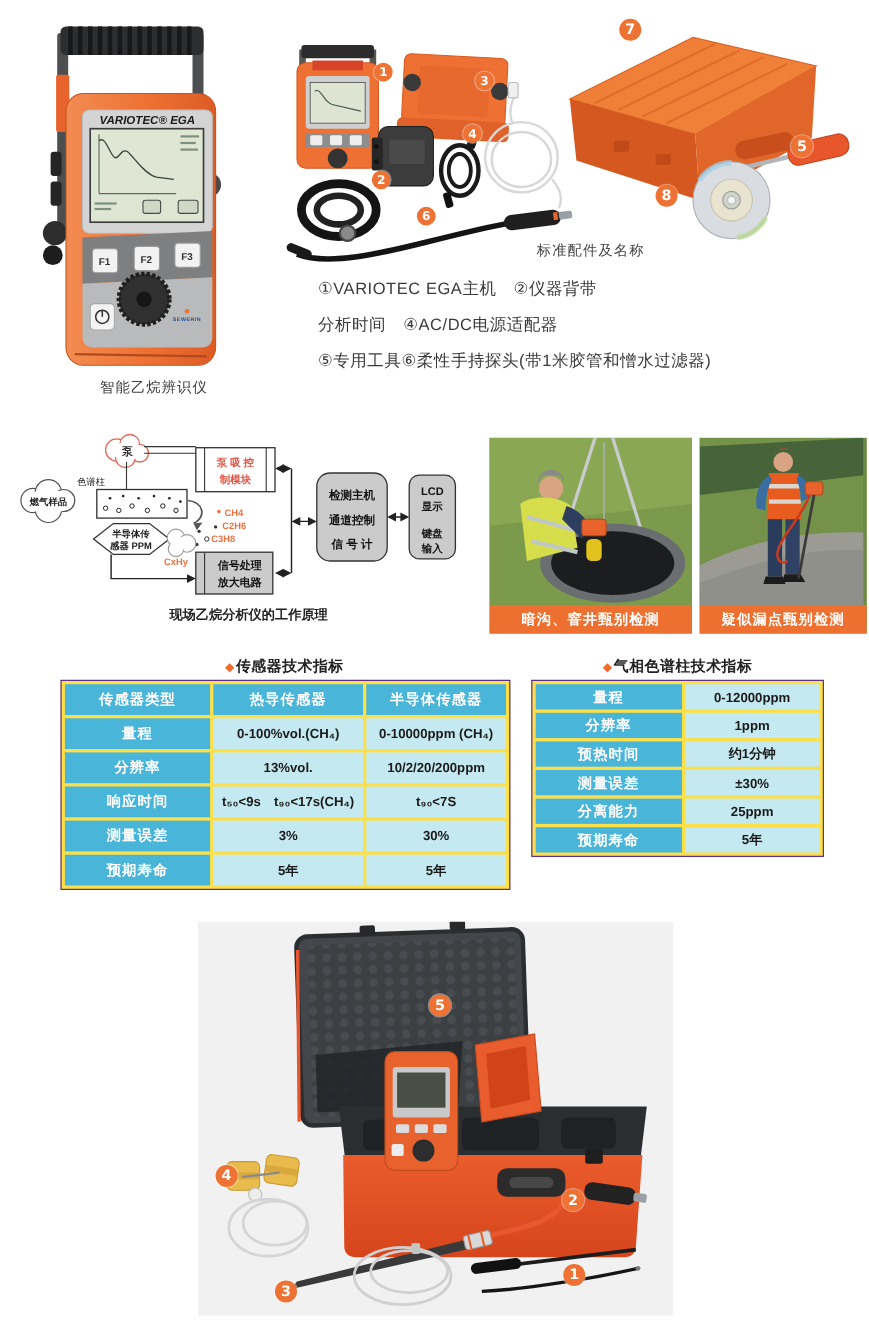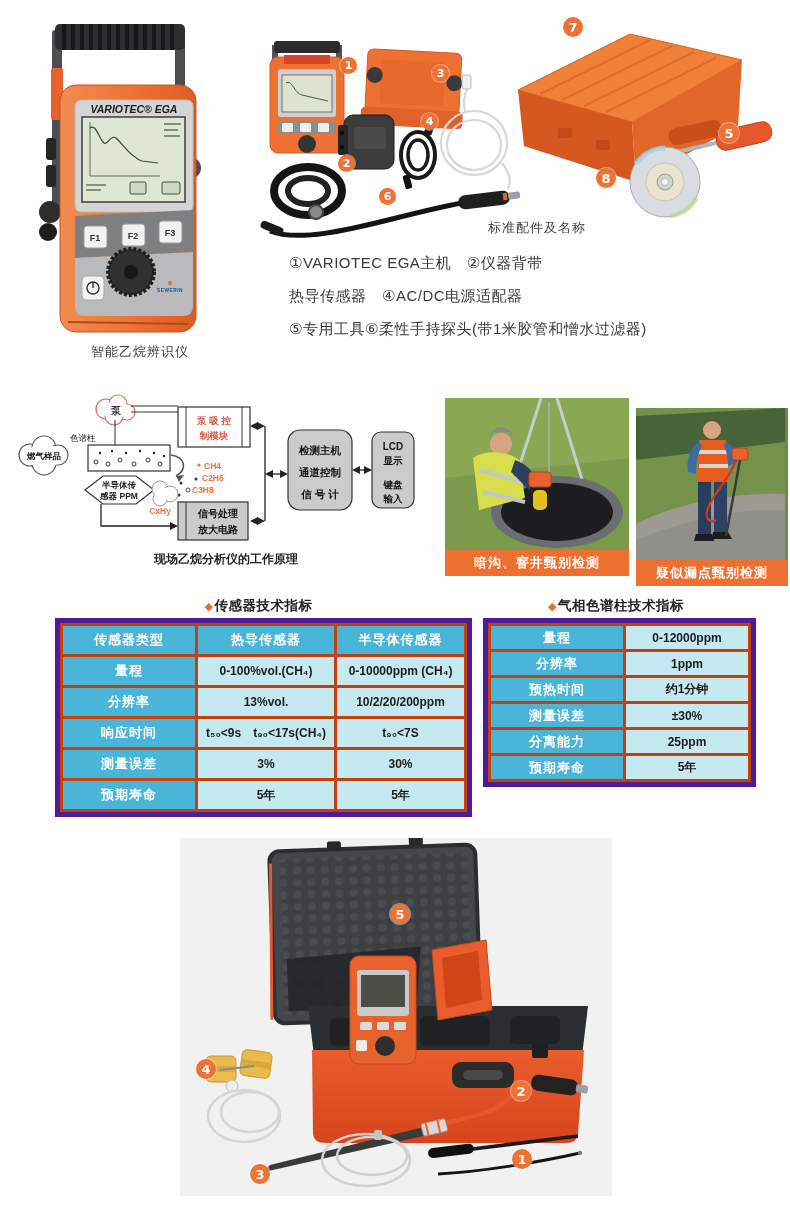--- a/index.html
+++ b/index.html
@@ -11,22 +11,22 @@
          display:flex;align-items:center;justify-content:center;
          font-weight:bold;font-family:"DejaVu Sans",sans-serif;box-shadow:0 0 0 1px rgba(255,255,255,.4);}
   .badge.sm{width:17px;height:17px;font-size:11px;}
   .badge.lg{width:20px;height:20px;font-size:13px;}
   
   .caption{font-size:13px;color:#3c3c3c;text-align:center;font-weight:500;letter-spacing:1px;}
   .list-line{font-size:15px;color:#3a3a3a;line-height:20px;margin-bottom:13px;font-weight:400;letter-spacing:.5px;}
   .tbl-title{font-size:13.5px;font-weight:bold;color:#222;text-align:center;letter-spacing:.5px;}
   .tbl-title .diamond{color:#f06a2a;font-size:11px;margin-right:1px;}
   
-  table.spec{border-collapse:separate;border-spacing:3px;background:#c2410c;table-layout:fixed;
-             border:5px solid #4c1d95;}
+  table.spec{border-collapse:separate;border-spacing:3px;background:#fde047;table-layout:fixed;
+             border:1px solid #4c1d95;}
   table.spec th{background:#49b5d9;color:#fff;font-size:13px;font-weight:bold;letter-spacing:1px;}
   table.spec td{background:#c5e9f1;color:#1a1a1a;font-size:12px;font-weight:600;text-align:center;}
   table.spec th,table.spec td{padding:0 2px;text-align:center;}
   table.sensor th,table.sensor td{height:28px;}
   table.gc th,table.gc td{height:23px;}
   
   .photo{position:absolute;overflow:hidden;background:#6d8a42;}
   .photo-bar{position:absolute;left:0;right:0;bottom:0;height:26px;background:#ed7030;
              color:#fff;font-size:13px;font-weight:bold;text-align:center;line-height:26px;letter-spacing:1px;}
   
@@ -223,21 +223,21 @@
   <div class="badge sm" style="left:338px;top:155px">2</div>
   <div class="badge sm" style="left:432px;top:65px">3</div>
   <div class="badge sm" style="left:421px;top:113px">4</div>
   <div class="badge sm" style="left:379px;top:188px">6</div>
   <div class="badge lg" style="left:563px;top:17px">7</div>
   <div class="badge lg" style="left:719px;top:123px">5</div>
   <div class="badge lg" style="left:596px;top:168px">8</div>
 
   <div class="abs" style="left:289px;top:253px;width:460px">
     <div class="list-line">①VARIOTEC EGA主机　②仪器背带</div>
-    <div class="list-line">热导传感器　④AC/DC电源适配器</div>
+    <div class="list-line">分析时间　④AC/DC电源适配器</div>
     <div class="list-line">⑤专用工具⑥柔性手持探头(带1米胶管和憎水过滤器)</div>
   </div>
 
   <svg class="abs" style="left:8px;top:393px" width="424" height="178" viewBox="0 0 424 178">
 
     <g>
       <g fill="#fff" stroke="#555" stroke-width="1.1">
         <circle cx="22" cy="62" r="11"></circle>
           <circle cx="36" cy="55" r="12"></circle>
         <circle cx="50" cy="62" r="10"></circle>
@@ -377,21 +377,21 @@
         <path d="M34,72 L78,84" stroke="#c0c8c4" stroke-width="4"></path>
         <path d="M38,94 L80,104" stroke="#c0c8c4" stroke-width="4"></path>
         <path d="M70,62 C82,66 88,74 92,82 L84,92 C76,84 70,78 66,74 Z" fill="#2e3e5e"></path>
         <rect x="84" y="74" width="22" height="15" rx="3" fill="#e8622e" stroke="#b8491e"></rect>
         <rect x="88" y="92" width="14" height="20" rx="5" fill="#e2c21e"></rect>
       </g>
     </svg>
     <div class="photo-bar">暗沟、窨井甄别检测</div>
   </div>
 
-  <div class="photo" style="left:636px;top:408px;width:152px;height:178px">
+  <div class="photo" style="left:636px;top:398px;width:152px;height:178px">
     <svg width="149" height="152" viewBox="0 0 149 152">
       <rect width="149" height="152" fill="#74924a"></rect>
       <path d="M0,8 L149,0 L149,34 L0,52 Z" fill="#46633a"></path>
       <path d="M0,152 L0,116 C40,96 90,84 149,86 L149,152 Z" fill="#9b9b93"></path>
       <path d="M0,152 L0,132 C50,112 100,100 149,102 L149,152 Z" fill="#8f9089"></path>
       <g>
         <circle cx="76" cy="22" r="9" fill="#d8a482"></circle>
         <path d="M67,18 a9,9 0 0 1 18,0 l-2,-7 -14,0 z" fill="#7a5a38"></path>
         <path d="M63,32 L90,32 L93,74 L61,74 Z" fill="#e85c20"></path>
         <line x1="63" y1="44" x2="92" y2="44" stroke="#d8d8d0" stroke-width="4"></line>

